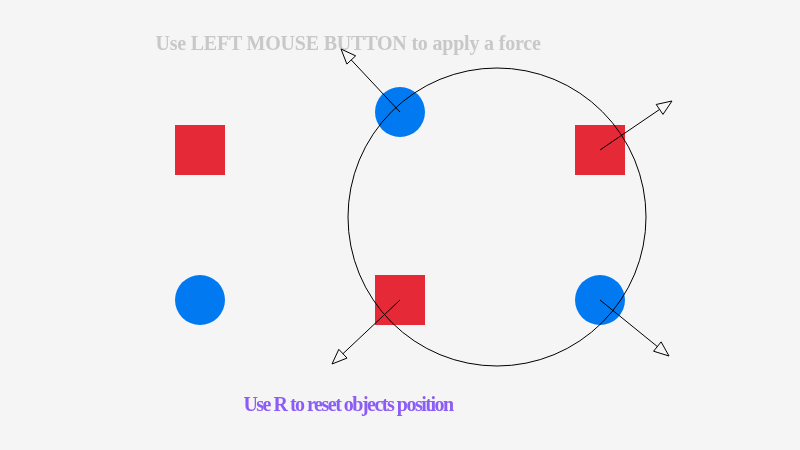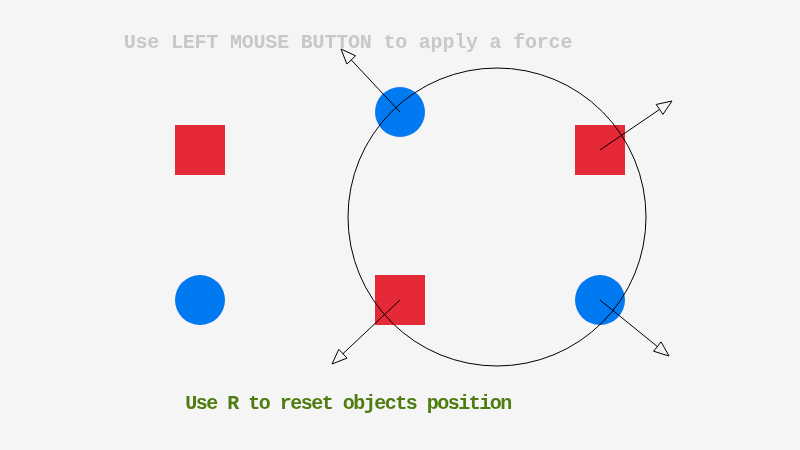--- a/index.html
+++ b/index.html
@@ -8,42 +8,42 @@
     position: relative;
     width: 800px;
     height: 450px;
     overflow: hidden;
   }
   .instruction {
     position: absolute;
     left: 0;
     width: 696px;
     text-align: center;
-    font-family: Liberation Mono, monospace;
+    font-family: Liberation Serif, serif;
     font-size: 20px;
     line-height: 20px;
     font-weight: bold;
     white-space: pre;
     user-select: none;
   }
   .instruction-top { top: 33px; letter-spacing: -0.2px; }
   .instruction-bottom { top: 394px; letter-spacing: -1.5px; }
   #scene {
     position: absolute;
     top: 0;
     left: 0;
   }
 </style>
 </head>
 <body>
 
 <div class="stage" style="width: 800px; height: 450px; background: rgb(245, 245, 245);">
   <div class="instruction instruction-top" style="color: rgb(200, 200, 200);">Use LEFT MOUSE BUTTON to apply a force</div>
 
-  <div class="instruction instruction-bottom" style="color: #4d7c0f;">Use R to reset objects position</div>
+  <div class="instruction instruction-bottom" style="color: #8b5cf6;">Use R to reset objects position</div>
 
   <svg id="scene" width="800" height="450" viewBox="0 0 800 450">
       <rect x="175" y="125" width="50" height="50" fill="#e62937"></rect>
       <rect x="575" y="125" width="50" height="50" fill="#e62937"></rect>
       <rect x="375" y="275" width="50" height="50" fill="#e62937"></rect>
       <circle cx="200" cy="300" r="25" fill="#0079f1"></circle>
       <circle cx="400" cy="112" r="25" fill="#0079f1"></circle>
       <circle cx="600" cy="300" r="25" fill="#0079f1"></circle>
       <circle cx="497" cy="217" r="149" fill="none" stroke="#000000" stroke-width="1"></circle>
       <g>

